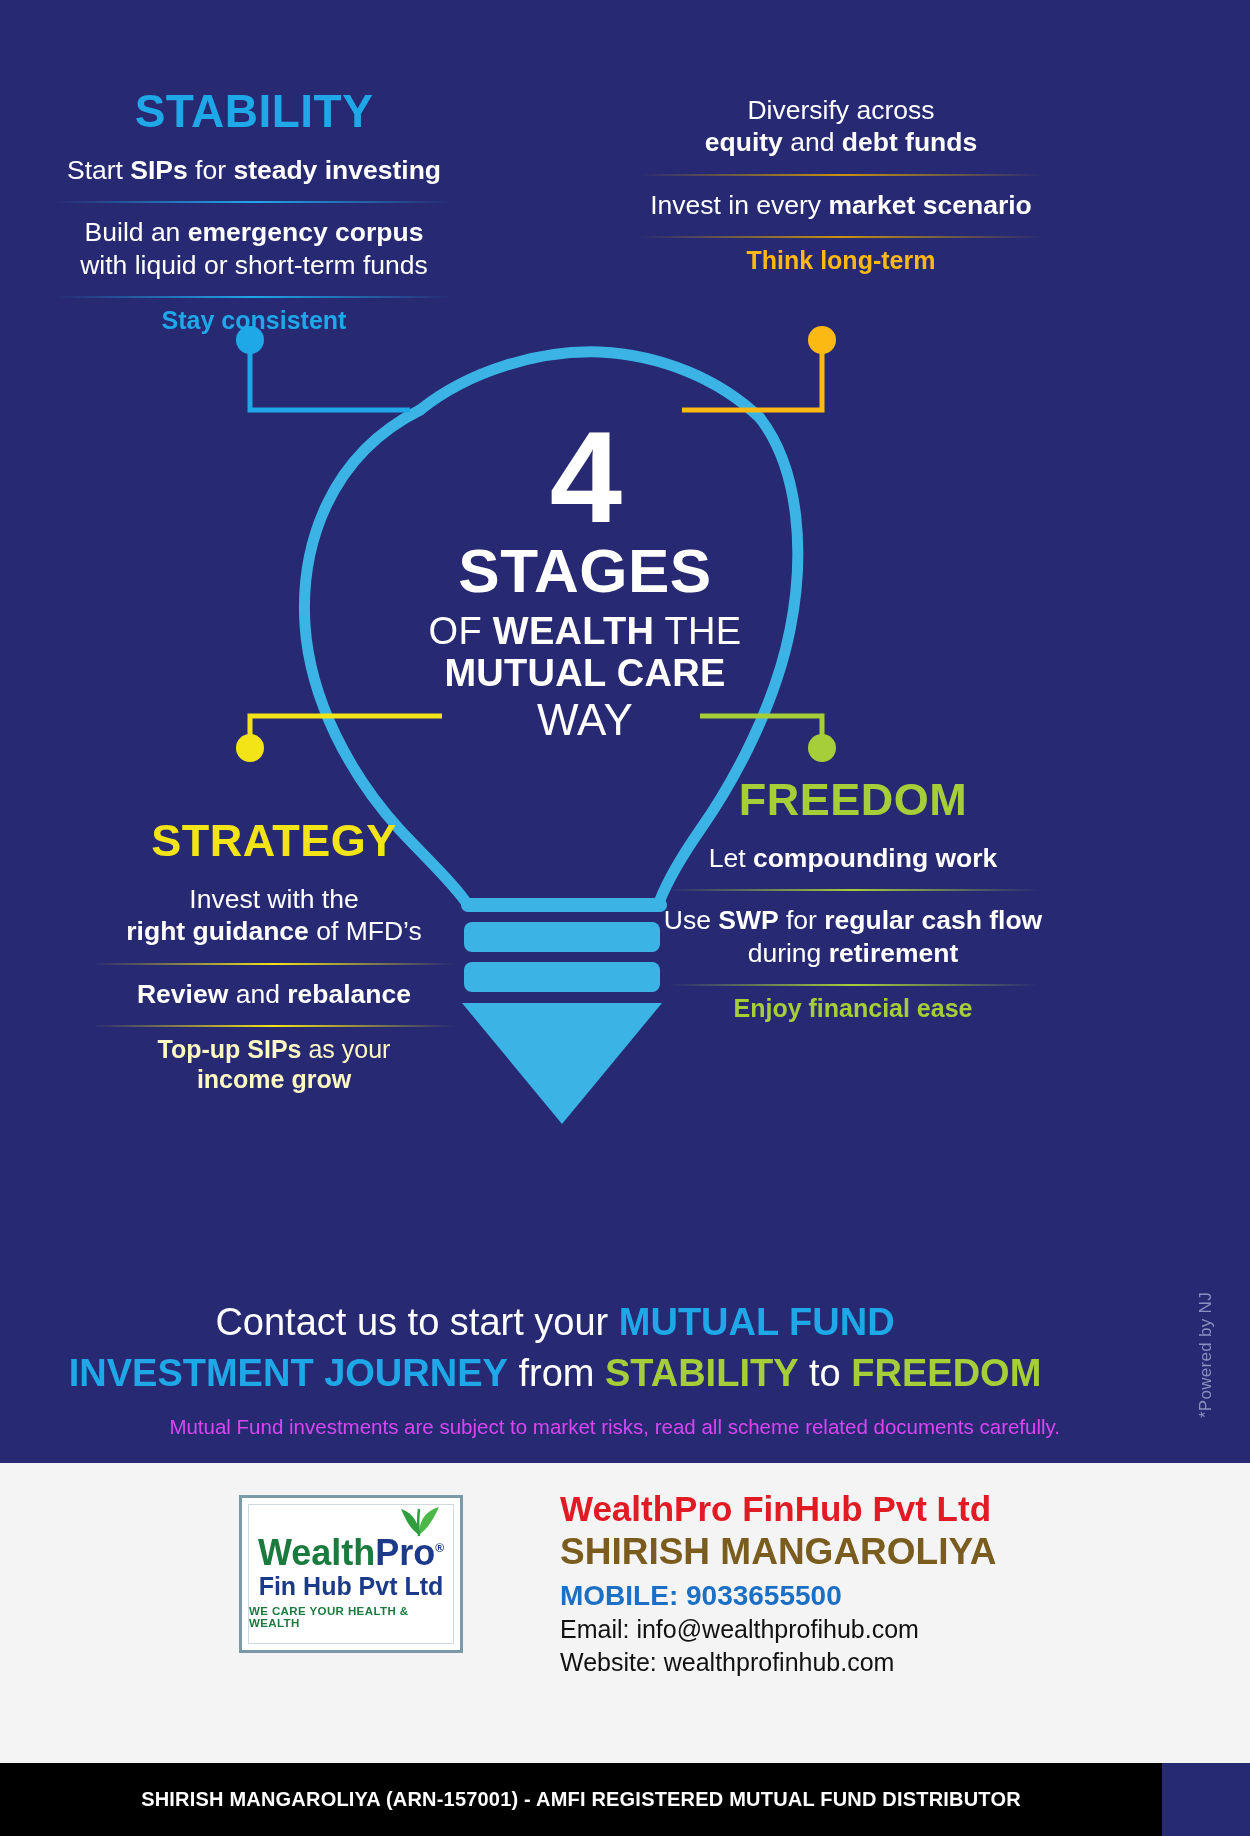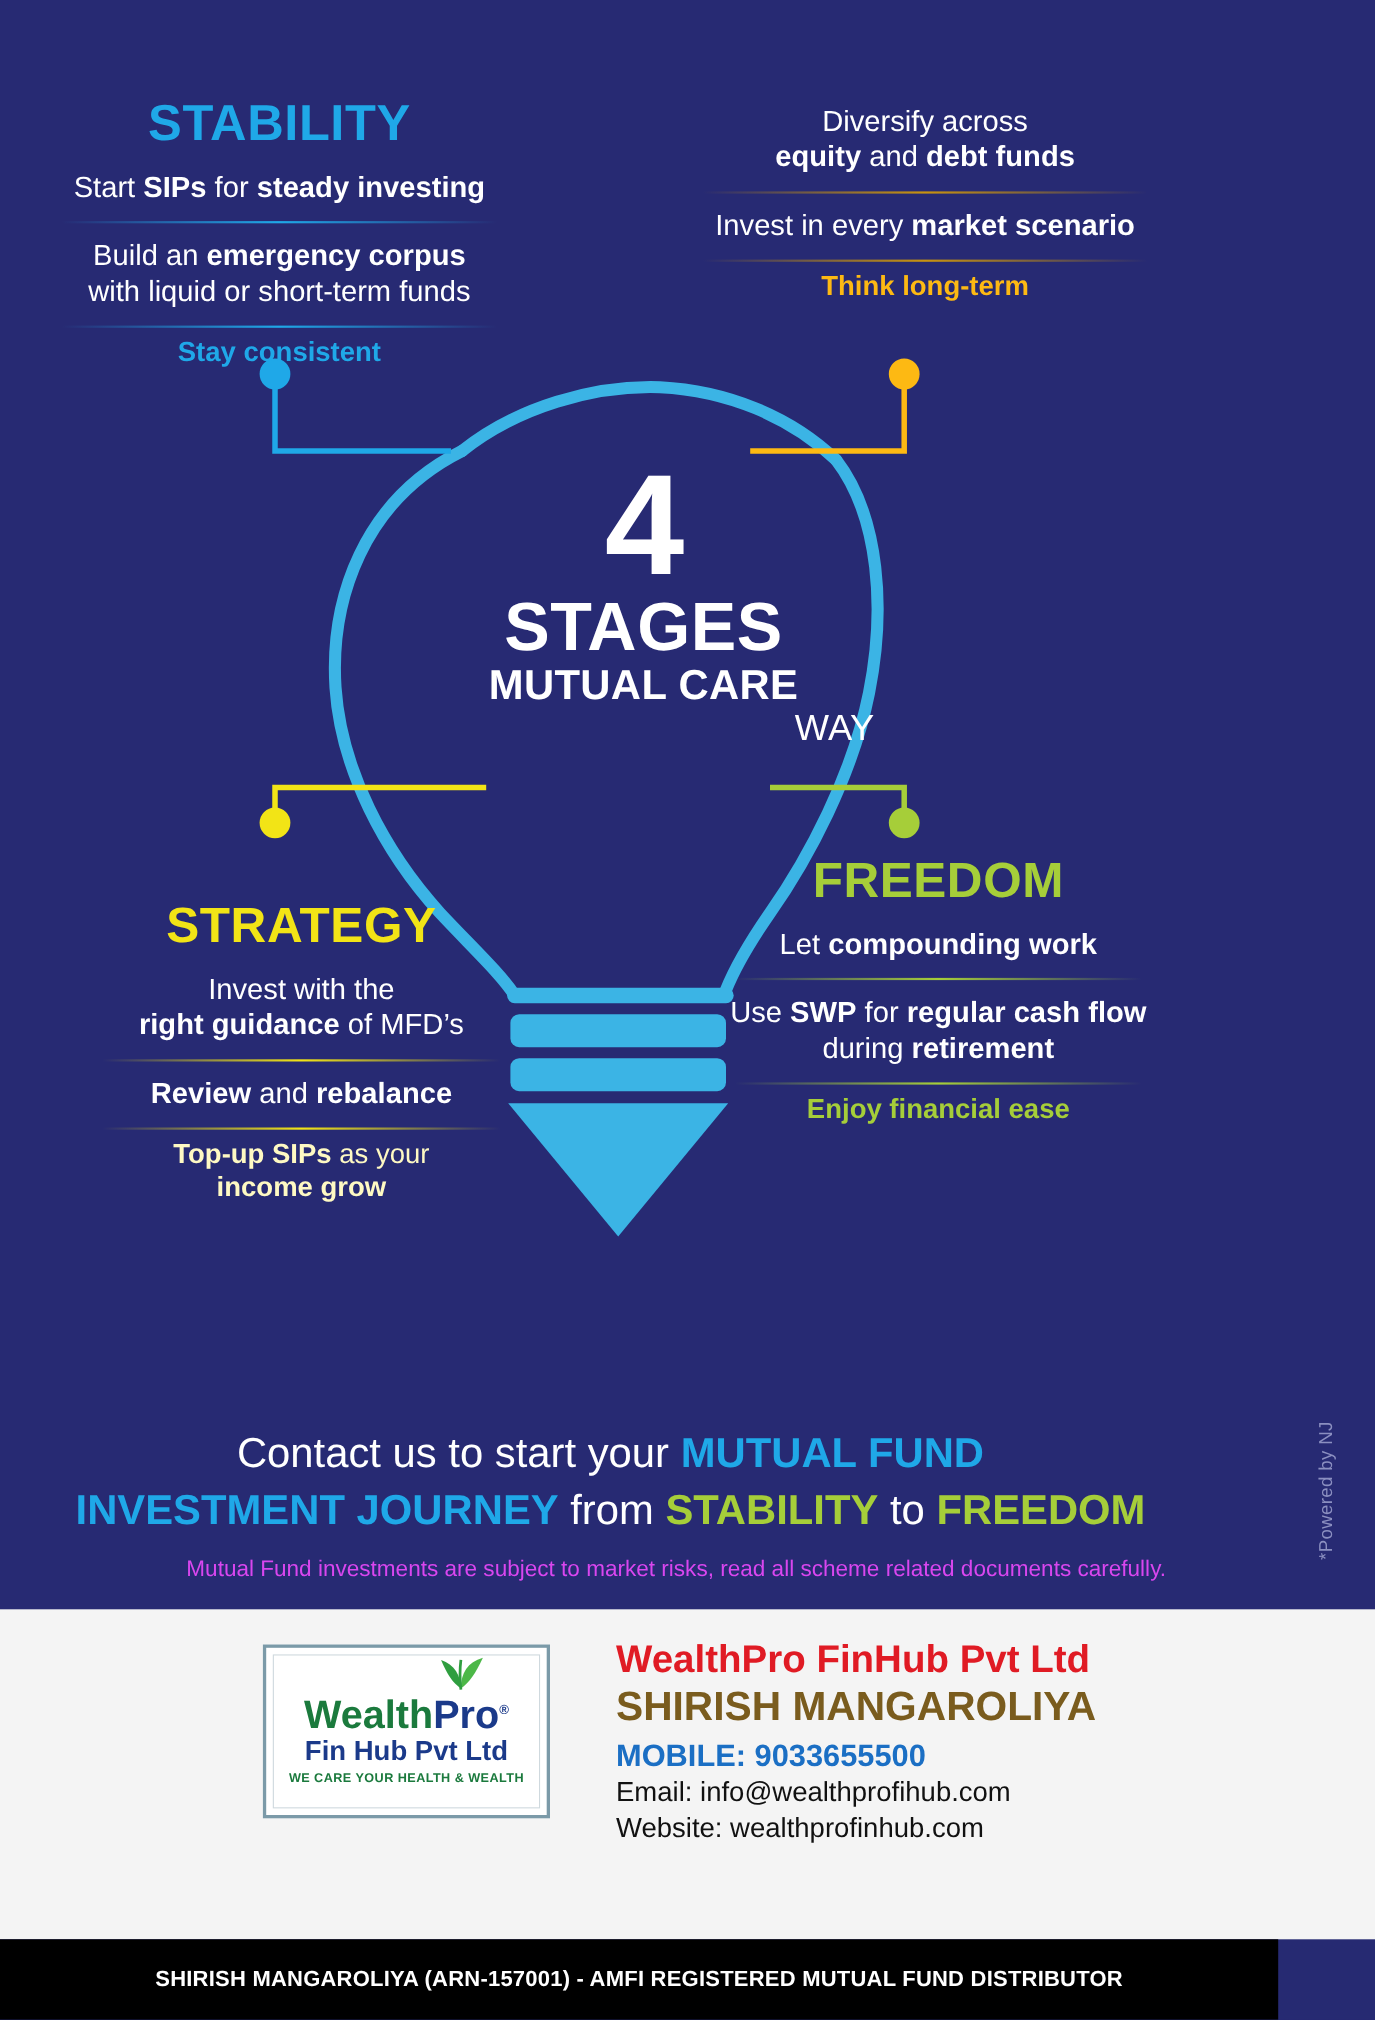--- a/index.html
+++ b/index.html
@@ -71,21 +71,21 @@
   }
   .bulb-text .stages{
     font-size:62px;font-weight:bold;line-height:1.0;letter-spacing:.5px;
     margin-top:2px;
   }
   .bulb-text .sub1{
     font-size:38px;line-height:1.12;font-weight:400;letter-spacing:.3px;margin-top:8px;
   }
   .bulb-text .sub1 b{font-weight:bold;}
   .bulb-text .sub2{font-size:38px;font-weight:bold;line-height:1.12;letter-spacing:.3px;}
-  .bulb-text .sub3{font-size:33px;font-weight:400;line-height:1.12;letter-spacing:.3px;text-align:right;}
+  .bulb-text .sub3{font-size:44px;font-weight:400;line-height:1.12;letter-spacing:.3px;}
 
   
   .cta{
     position:absolute;left:50px;top:1297px;width:1010px;text-align:center;
     color:#ffffff;font-size:38px;line-height:1.33;font-weight:400;
   }
   .cta .blue{color:#1fa8e8;font-weight:bold;}
   .cta .green{color:#a6ce39;font-weight:bold;}
   .disclaimer{
     position:absolute;left:50px;top:1415px;width:1010px;text-align:right;
@@ -97,21 +97,21 @@
     writing-mode:vertical-rl;transform:rotate(180deg);
     white-space:nowrap;
   }
 
   
   .footer{
     position:absolute;left:0;top:1463px;width:1250px;height:300px;
     background:#f4f4f4;
   }
   .logo-box{
-    position:absolute;left:239px;top:32px;width:261px;height:158px;
+    position:absolute;left:239px;top:32px;width:224px;height:158px;
     background:#ffffff;border:3px solid #7b9aa8;box-sizing:border-box;
   }
   .logo-inner{
     position:absolute;left:6px;top:6px;right:6px;bottom:6px;
     border:1px solid #cfd9de;box-sizing:border-box;
     display:flex;flex-direction:column;align-items:center;justify-content:center;
   }
   .logo-leaf{position:absolute;left:140px;top:-2px;width:60px;height:34px;}
   .logo-l1{font-size:36px;font-weight:bold;line-height:1;margin-top:16px;}
   .logo-l1 .w{color:#1b7a3d;}
@@ -164,20 +164,21 @@
       <path d="M250,750 L250,716 L442,716" fill="none" stroke="#f2e416" stroke-width="5"></path>
       <circle cx="250" cy="748" r="14" fill="#f2e416"></circle>
 
       <path d="M822,750 L822,716 L700,716" fill="none" stroke="#a6ce39" stroke-width="5"></path>
       <circle cx="822" cy="748" r="14" fill="#a6ce39"></circle>
     </svg>
 
     <div class="bulb-text">
       <div class="num">4</div>
       <div class="stages">STAGES</div>
+      <div class="sub1"><span>OF </span><b>WEALTH</b><span> THE</span></div>
       <div class="sub2">MUTUAL CARE</div>
       <div class="sub3">WAY</div>
     </div>
 
     <div class="quad" id="q-stability">
       <div class="title">STABILITY</div>
       <div class="block">
         <div class="line"><span>Start </span><b>SIPs</b><span> for </span><b>steady investing</b></div>
       </div>
       <div class="divider"></div>

